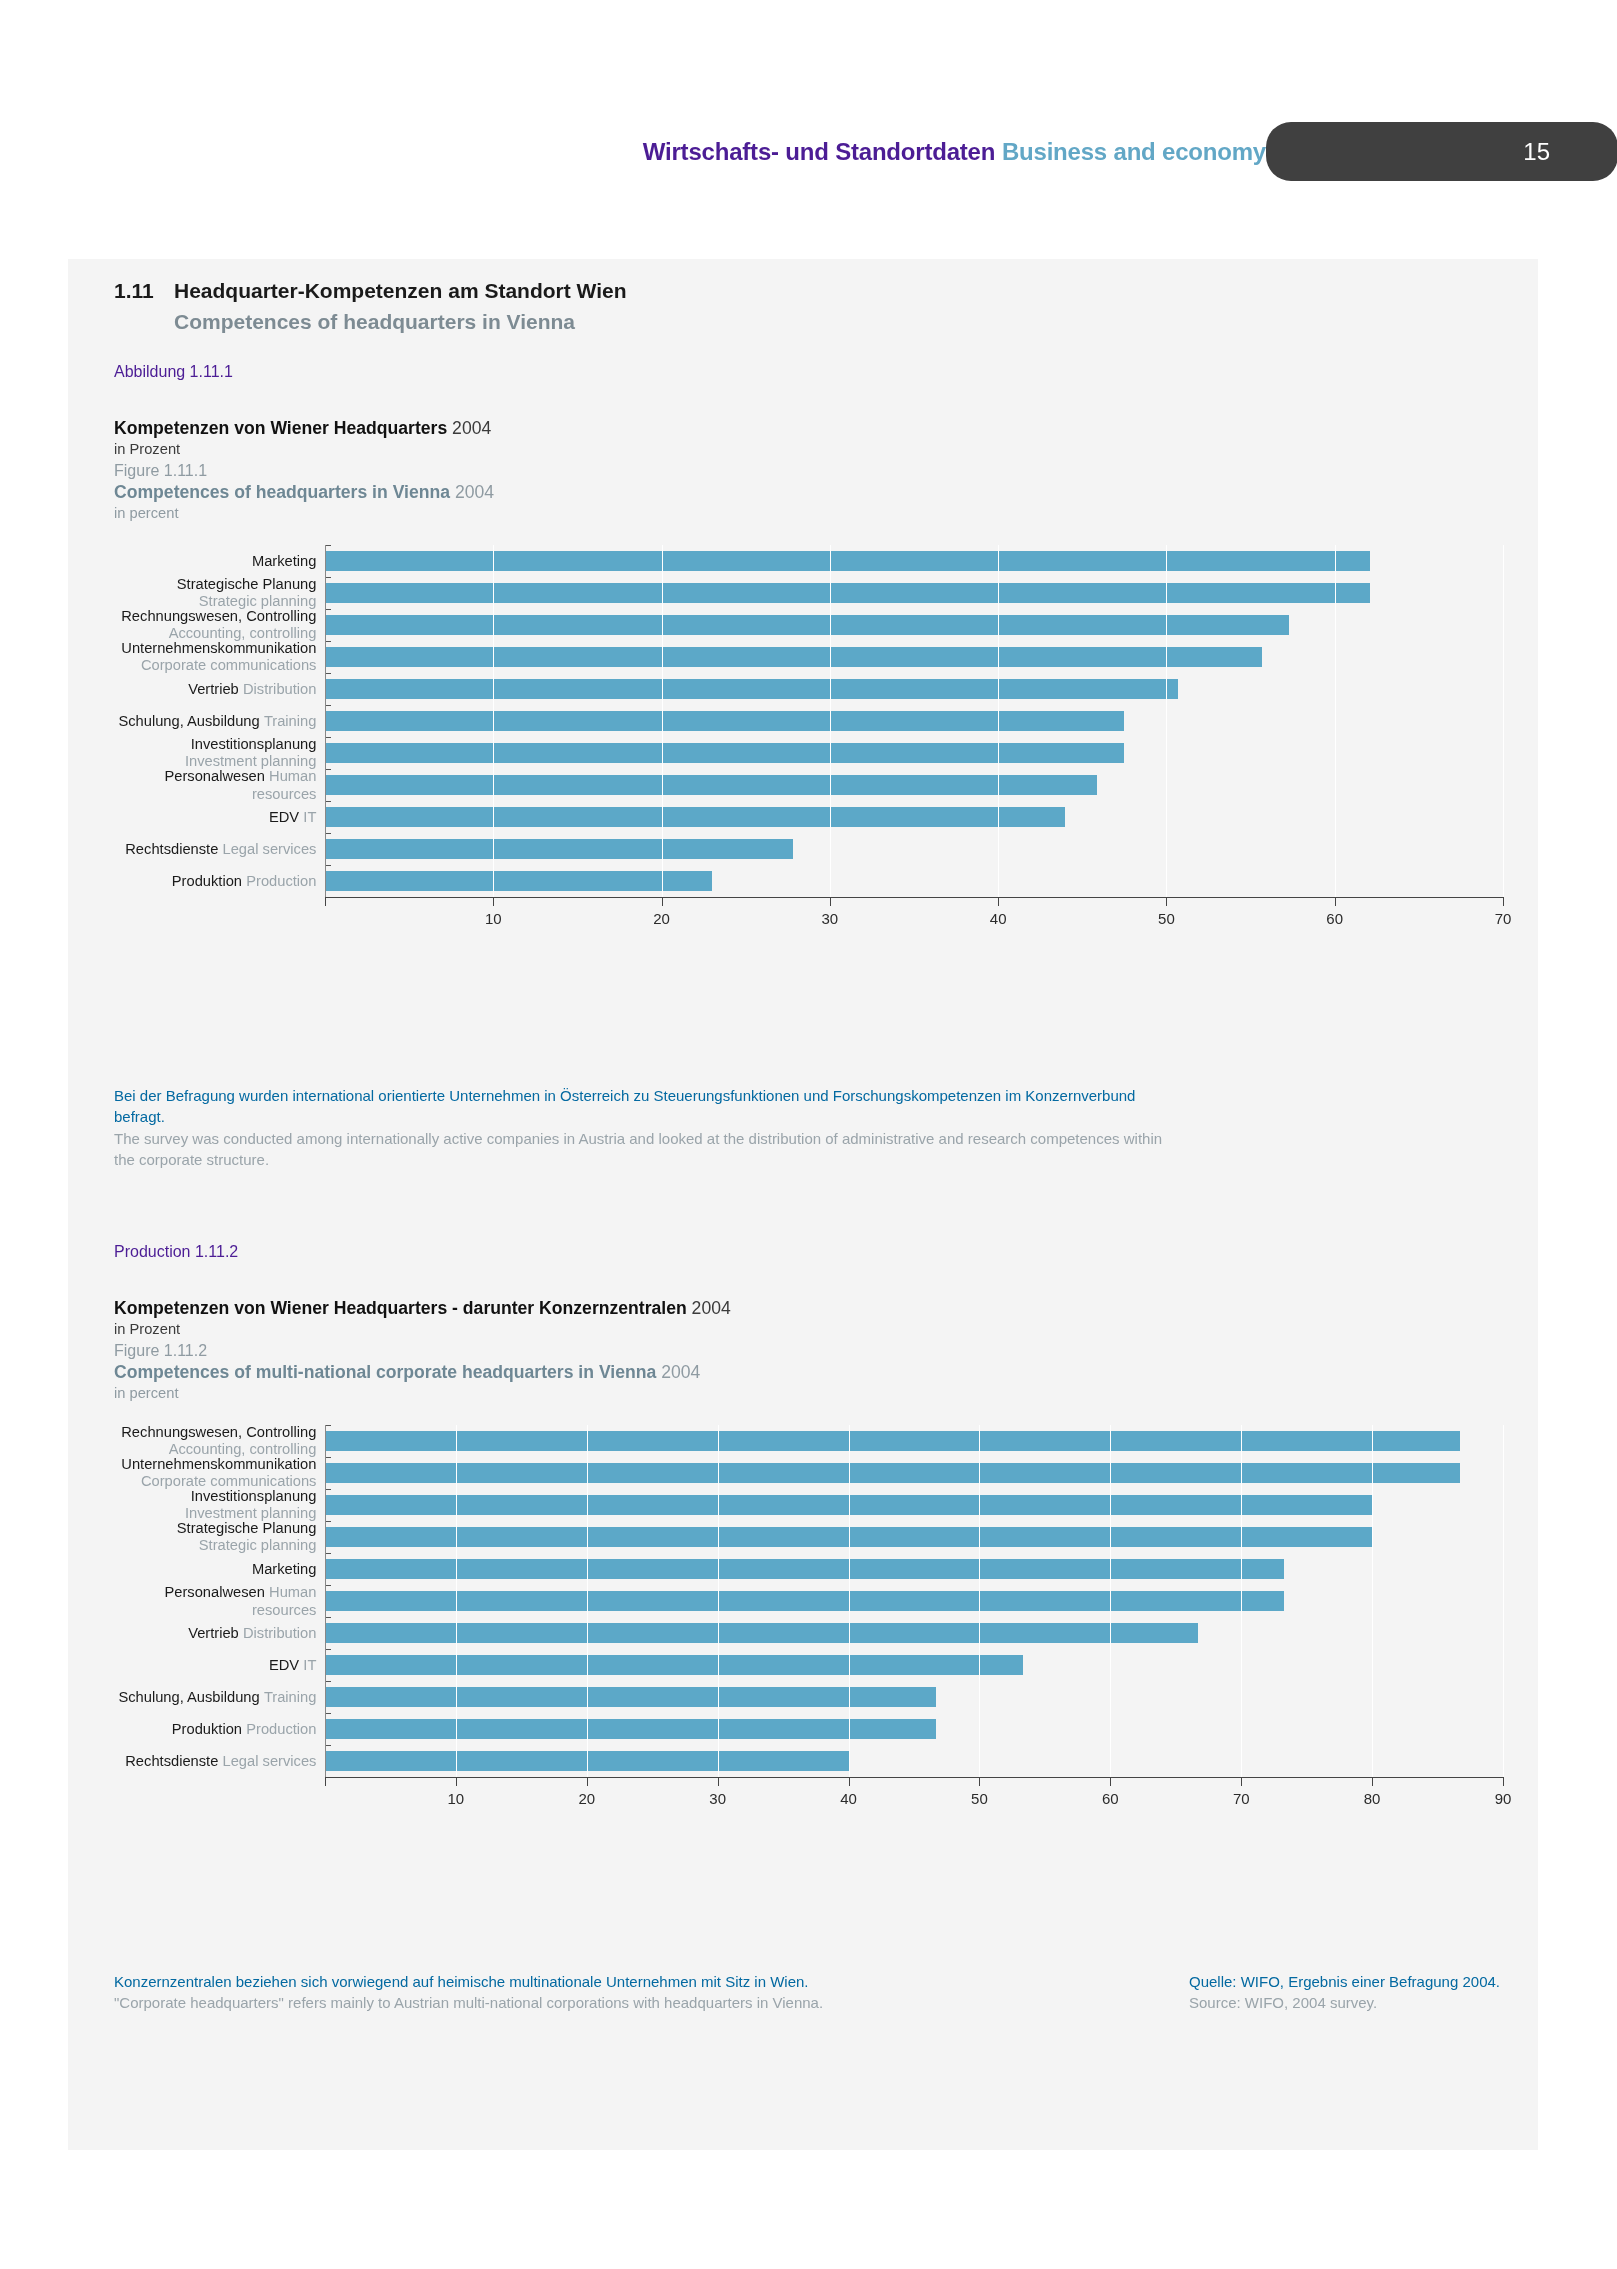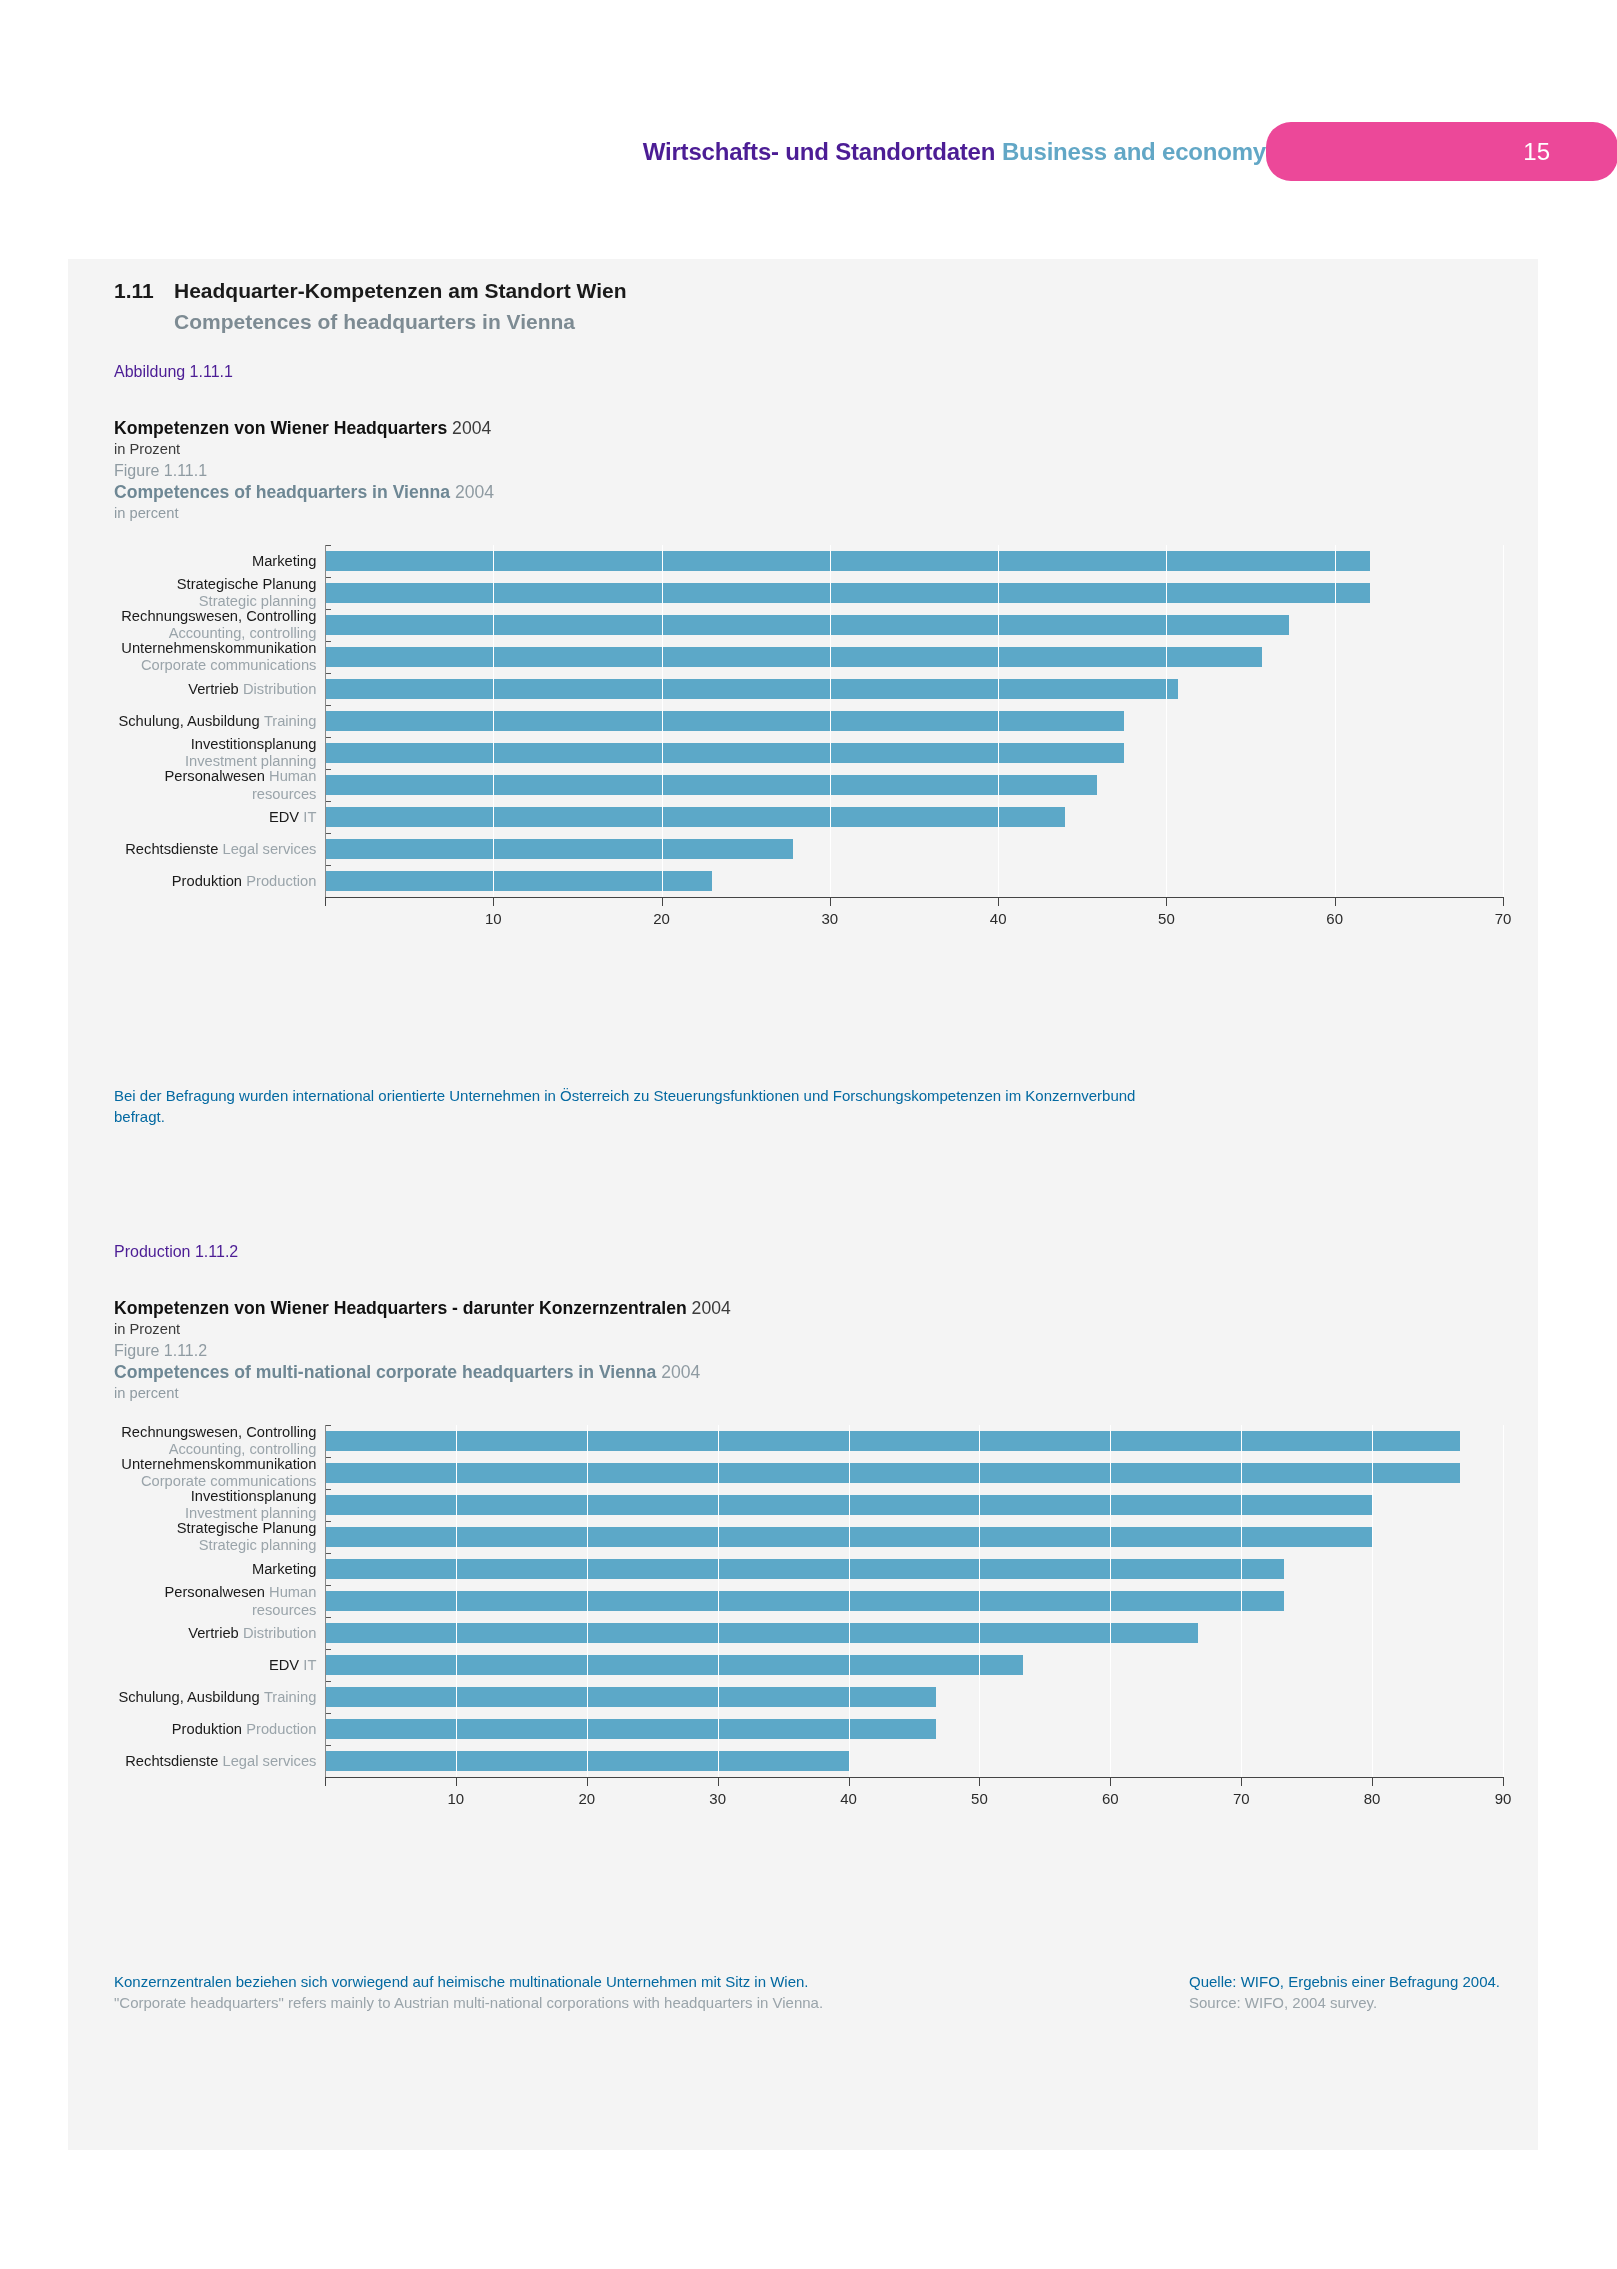--- a/index.html
+++ b/index.html
@@ -28,21 +28,21 @@
     font-size: 24px;
     font-weight: bold;
     letter-spacing: -0.2px;
   }
   .header-title .de { color: #4c1d95; }
   .header-title .en { color: #62A7C6; margin-left: 6.7px; }
   .header-pagebox {
     position: absolute;
     left: 1266px; top: 0;
     width: 352px; height: 59px;
-    background: #ec4899;
+    background: #404040;
     border-radius: 25px;
   }
   .header-pagenum {
     position: absolute;
     right: 68px; top: 50%;
     transform: translateY(-50%);
     color: #ffffff;
     font-size: 24px;
   }
 
@@ -304,20 +304,21 @@
           <div class="axis-tick" style="left: 85.7143%;"></div>
           <div class="axis-tick-label" style="left: 85.7143%;">60</div>
           <div class="axis-tick" style="left: 100%;"></div>
           <div class="axis-tick-label" style="left: 100%;">70</div>
         </div>
       </div>
   </div>
 
   <div class="fig1-note note">
     <div class="note-de">Bei der Befragung wurden international orientierte Unternehmen in Österreich zu Steuerungsfunktionen und Forschungskompetenzen im Konzernverbund befragt.</div>
+    <div class="note-en">The survey was conducted among internationally active companies in Austria and looked at the distribution of administrative and research competences within the corporate structure.</div>
   </div>
 
   <div class="figure fig2">
     <div class="fig-head">
       <div class="fig-abb">Production 1.11.2</div>
       <div class="fig-title"><span>Kompetenzen von Wiener Headquarters - darunter Konzernzentralen</span> <span class="yr">2004</span></div>
       <div class="fig-unit">in Prozent</div>
       <div class="fig-abb-en">Figure 1.11.2</div>
       <div class="fig-title-en"><span>Competences of multi-national corporate headquarters in Vienna</span> <span class="yr">2004</span></div>
       <div class="fig-unit-en">in percent</div>

